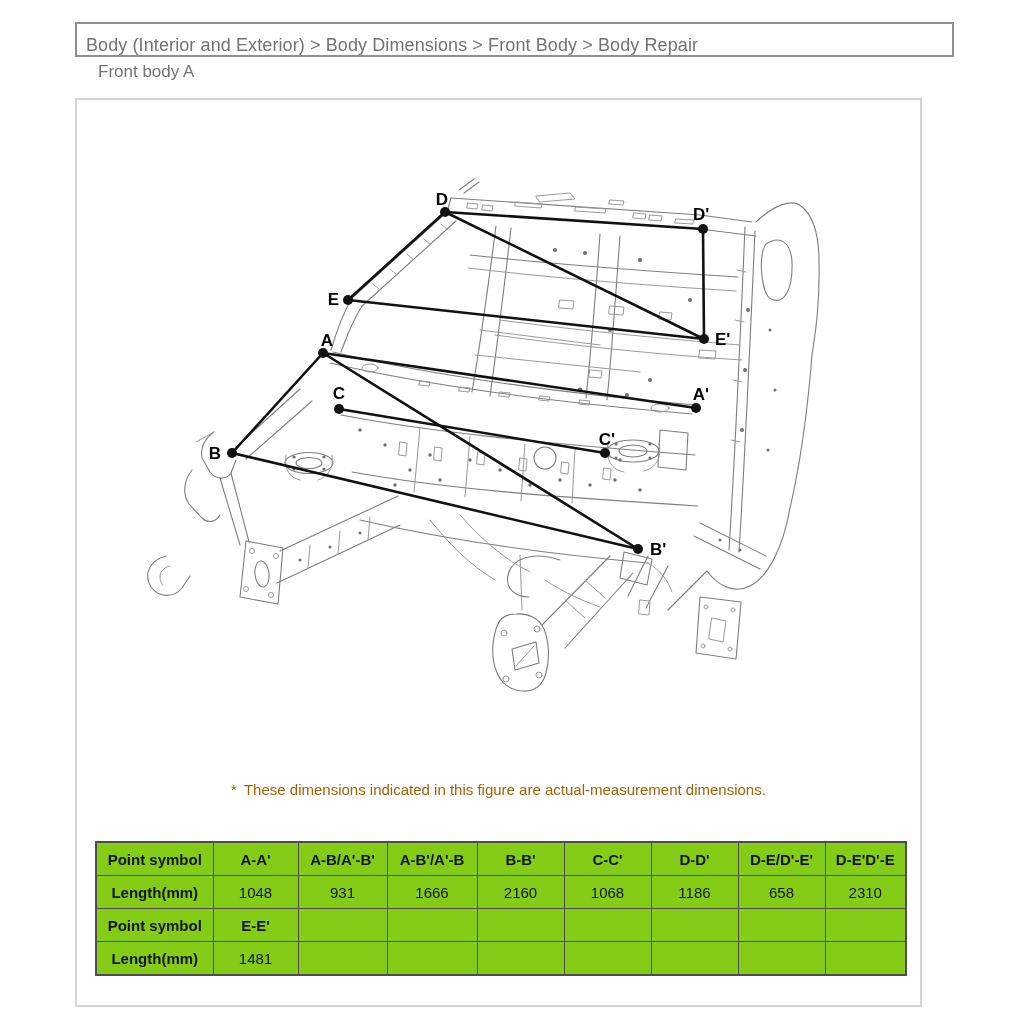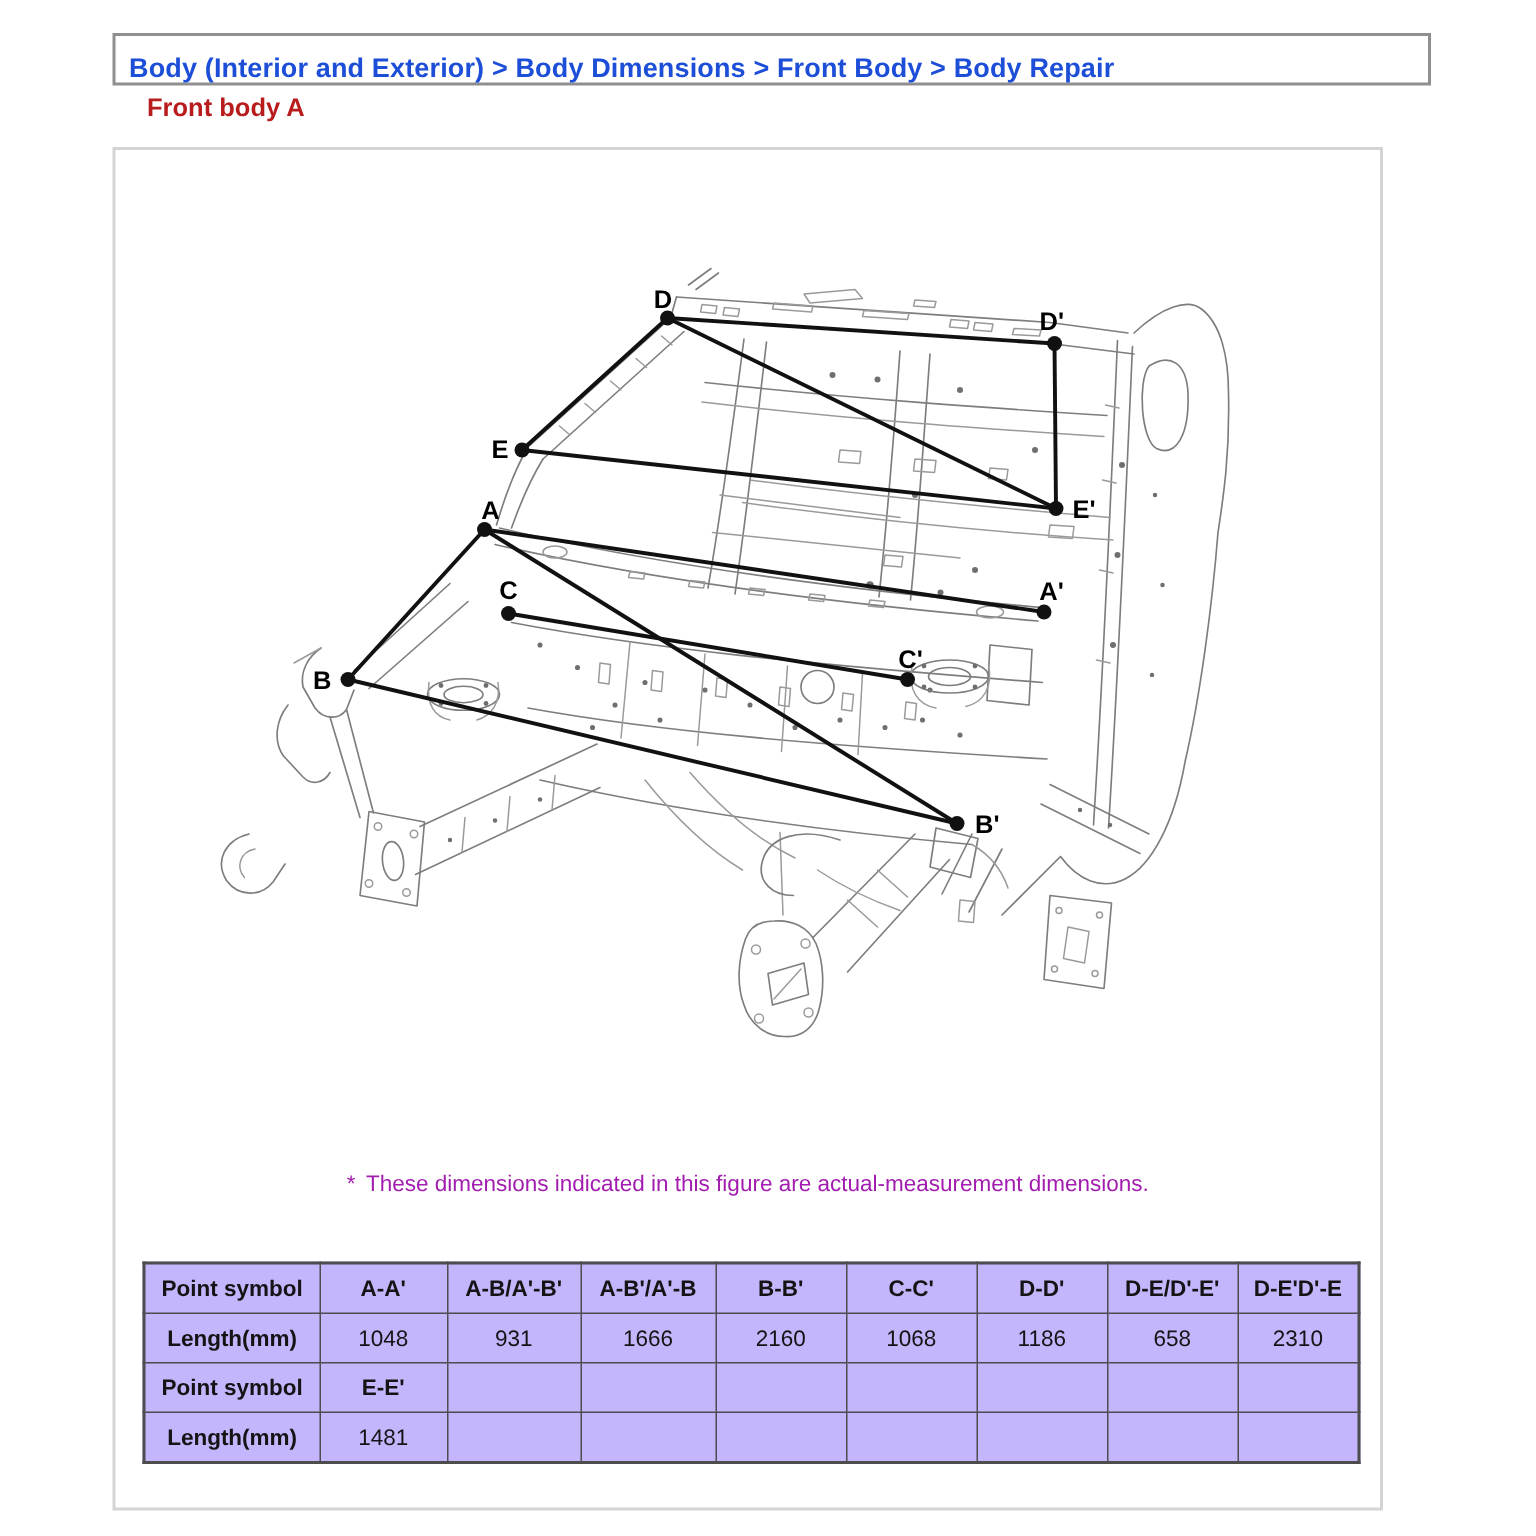--- a/index.html
+++ b/index.html
@@ -1,38 +1,38 @@
 <!DOCTYPE html>
 <html><head>
 <meta charset="utf-8">
 <style>
   html,body{margin:0;padding:0;background:#fff;}
   .page{position:relative;width:1024px;height:1024px;background:#ffffff;
         font-family:"Liberation Sans",sans-serif;color:#000;overflow:hidden;}
   .breadcrumb-box{position:absolute;left:75px;top:22px;width:879px;height:35px;
         border:2px solid #8f8f8f;box-sizing:border-box;background:#fff;
         display:flex;align-items:center;padding-left:9px;}
-  .breadcrumb-box span{font-weight:bold;font-size:18px;color:#1d4ed8;letter-spacing:.1px;margin-top:12px;}
-  .subtitle{position:absolute;left:98px;top:62px;font-weight:bold;font-size:17px;color:#b91c1c;}
+  .breadcrumb-box span{font-weight:normal;font-size:18px;color:#737373;letter-spacing:.1px;margin-top:12px;}
+  .subtitle{position:absolute;left:98px;top:62px;font-weight:normal;font-size:17px;color:#737373;}
   .content-box{position:absolute;left:75px;top:98px;width:847px;height:909px;
         border:2px solid #d4d4d4;box-sizing:border-box;background:#fff;}
   svg.diagram{position:absolute;left:0;top:0;width:1024px;height:1024px;pointer-events:none;}
   
   .sk{fill:none;stroke:#7d7d7d;stroke-width:1.1;stroke-linecap:round;stroke-linejoin:round;}
   .sk2{fill:none;stroke:#9a9a9a;stroke-width:1;stroke-linecap:round;stroke-linejoin:round;}
   .dotg{fill:#6f6f6f;stroke:none;}
   
   .ml{stroke:#111;stroke-width:2.6;stroke-linecap:round;}
   .md{fill:#111;stroke:none;}
   .plabel{font-family:"Liberation Sans",sans-serif;font-weight:bold;font-size:17px;fill:#000;}
   .note{position:absolute;left:0;top:681px;width:843px;text-align:center;
-        font-size:15px;color:#a21caf;}
+        font-size:15px;color:#a16207;}
   .note .star{margin-right:7px;}
   table.dims{position:absolute;left:18px;top:741px;border-collapse:collapse;table-layout:fixed;
-        font-size:15px;color:#141414;background:#c4b5fd;border:2px solid #4d4d4d;}
+        font-size:15px;color:#141414;background:#84cc16;border:2px solid #4d4d4d;}
   table.dims td{border:1px solid #4d4d4d;height:32px;text-align:center;vertical-align:middle;
         padding:0 2px;overflow:hidden;white-space:nowrap;}
   td.hdr{font-weight:bold;}
 </style>
 </head>
 <body>
 
 <div class="page">
 
   <div class="breadcrumb-box">

